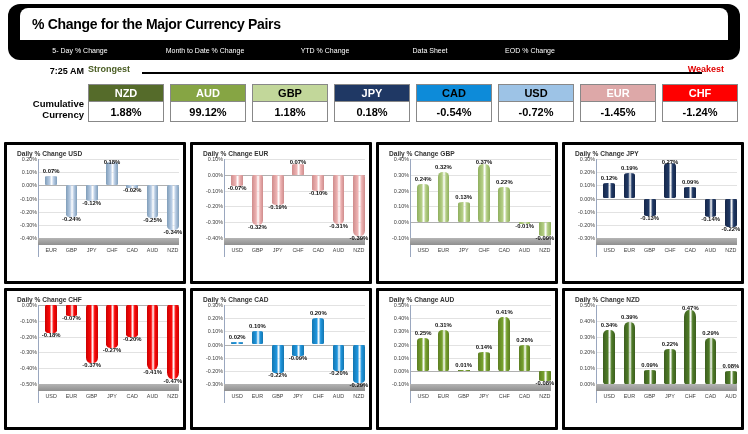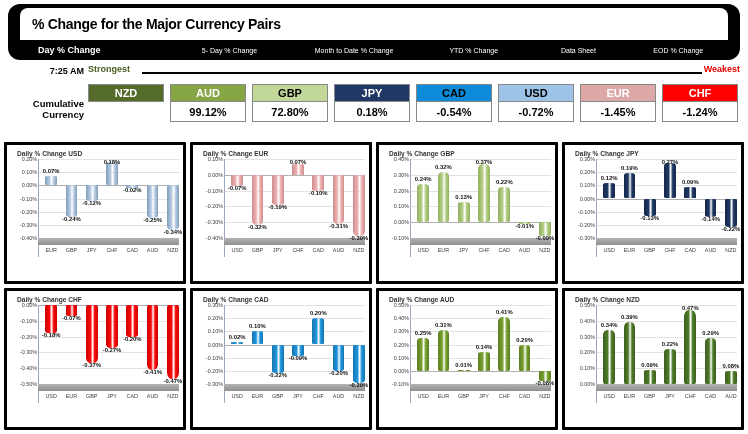--- a/index.html
+++ b/index.html
@@ -48,21 +48,21 @@
   .tab3 { width: 110px; }
   .tab4 { width: 100px; }
   .tab5 { width: 100px; }
 
   
   .cumwrap { position: absolute; left: 0; top: 62px; width: 748px; height: 76px; }
   .sw-label {
     position: absolute; font-size: 9px; font-weight: bold; top: 2px;
   }
   .strongest { left: 88px; color: #4a5d23; }
-  .weakest { right: 8px; color: #e00000; margin-left: 48px; }
+  .weakest { right: 24px; color: #e00000; margin-left: 48px; }
   .sw-line {
     position: absolute; left: 142px; top: 10px; width: 560px; height: 2px;
     background: #000000;
   }
   .timelbl {
     position: absolute; left: 26px; top: 4px; width: 58px;
     font-size: 9px; font-weight: bold; color: #000; text-align: right;
   }
   .cumlbl {
     position: absolute; left: 8px; top: 36px; width: 76px;
@@ -139,49 +139,49 @@
 </head>
 <body>
 
 <div id="root">
 
   <div class="topframe">
     <div class="titlebar">
       <div class="page-title">% Change for the Major Currency Pairs</div>
     </div>
     <div class="tabbar" id="tabbar">
-        <div class="tab tab0 active">Day % Change</div>
         <div class="tab tab1">5- Day % Change</div>
         <div class="tab tab2">Month to Date % Change</div>
         <div class="tab tab3">YTD % Change</div>
         <div class="tab tab4">Data Sheet</div>
         <div class="tab tab5">EOD % Change</div>
       </div>
   </div>
 
   <div class="cumwrap">
     <div class="sw-label strongest">Strongest</div>
     <div class="sw-line"></div>
     <div class="sw-label weakest">Weakest</div>
     <div class="timelbl">7:25 AM</div>
     <div class="cumlbl">
       <div>Cumulative</div>
       <div>Currency</div>
     </div>
     <div class="cumcells" id="cumcells">
         <div class="cumcell">
           <div class="cc-name" style="background: rgb(85, 107, 42); color: rgb(255, 255, 255);">NZD</div>
+          <div class="cc-val">1.88%</div>
         </div>
         <div class="cumcell">
           <div class="cc-name" style="background: rgb(134, 165, 68); color: rgb(255, 255, 255);">AUD</div>
           <div class="cc-val">99.12%</div>
         </div>
         <div class="cumcell">
           <div class="cc-name" style="background: rgb(194, 215, 154); color: rgb(0, 0, 0);">GBP</div>
-          <div class="cc-val">72.80%</div>
+          <div class="cc-val">1.18%</div>
         </div>
         <div class="cumcell">
           <div class="cc-name" style="background: rgb(31, 56, 100); color: rgb(255, 255, 255);">JPY</div>
           <div class="cc-val">0.18%</div>
         </div>
         <div class="cumcell">
           <div class="cc-name" style="background: rgb(13, 139, 217); color: rgb(0, 0, 0);">CAD</div>
           <div class="cc-val">-0.54%</div>
         </div>
         <div class="cumcell">

